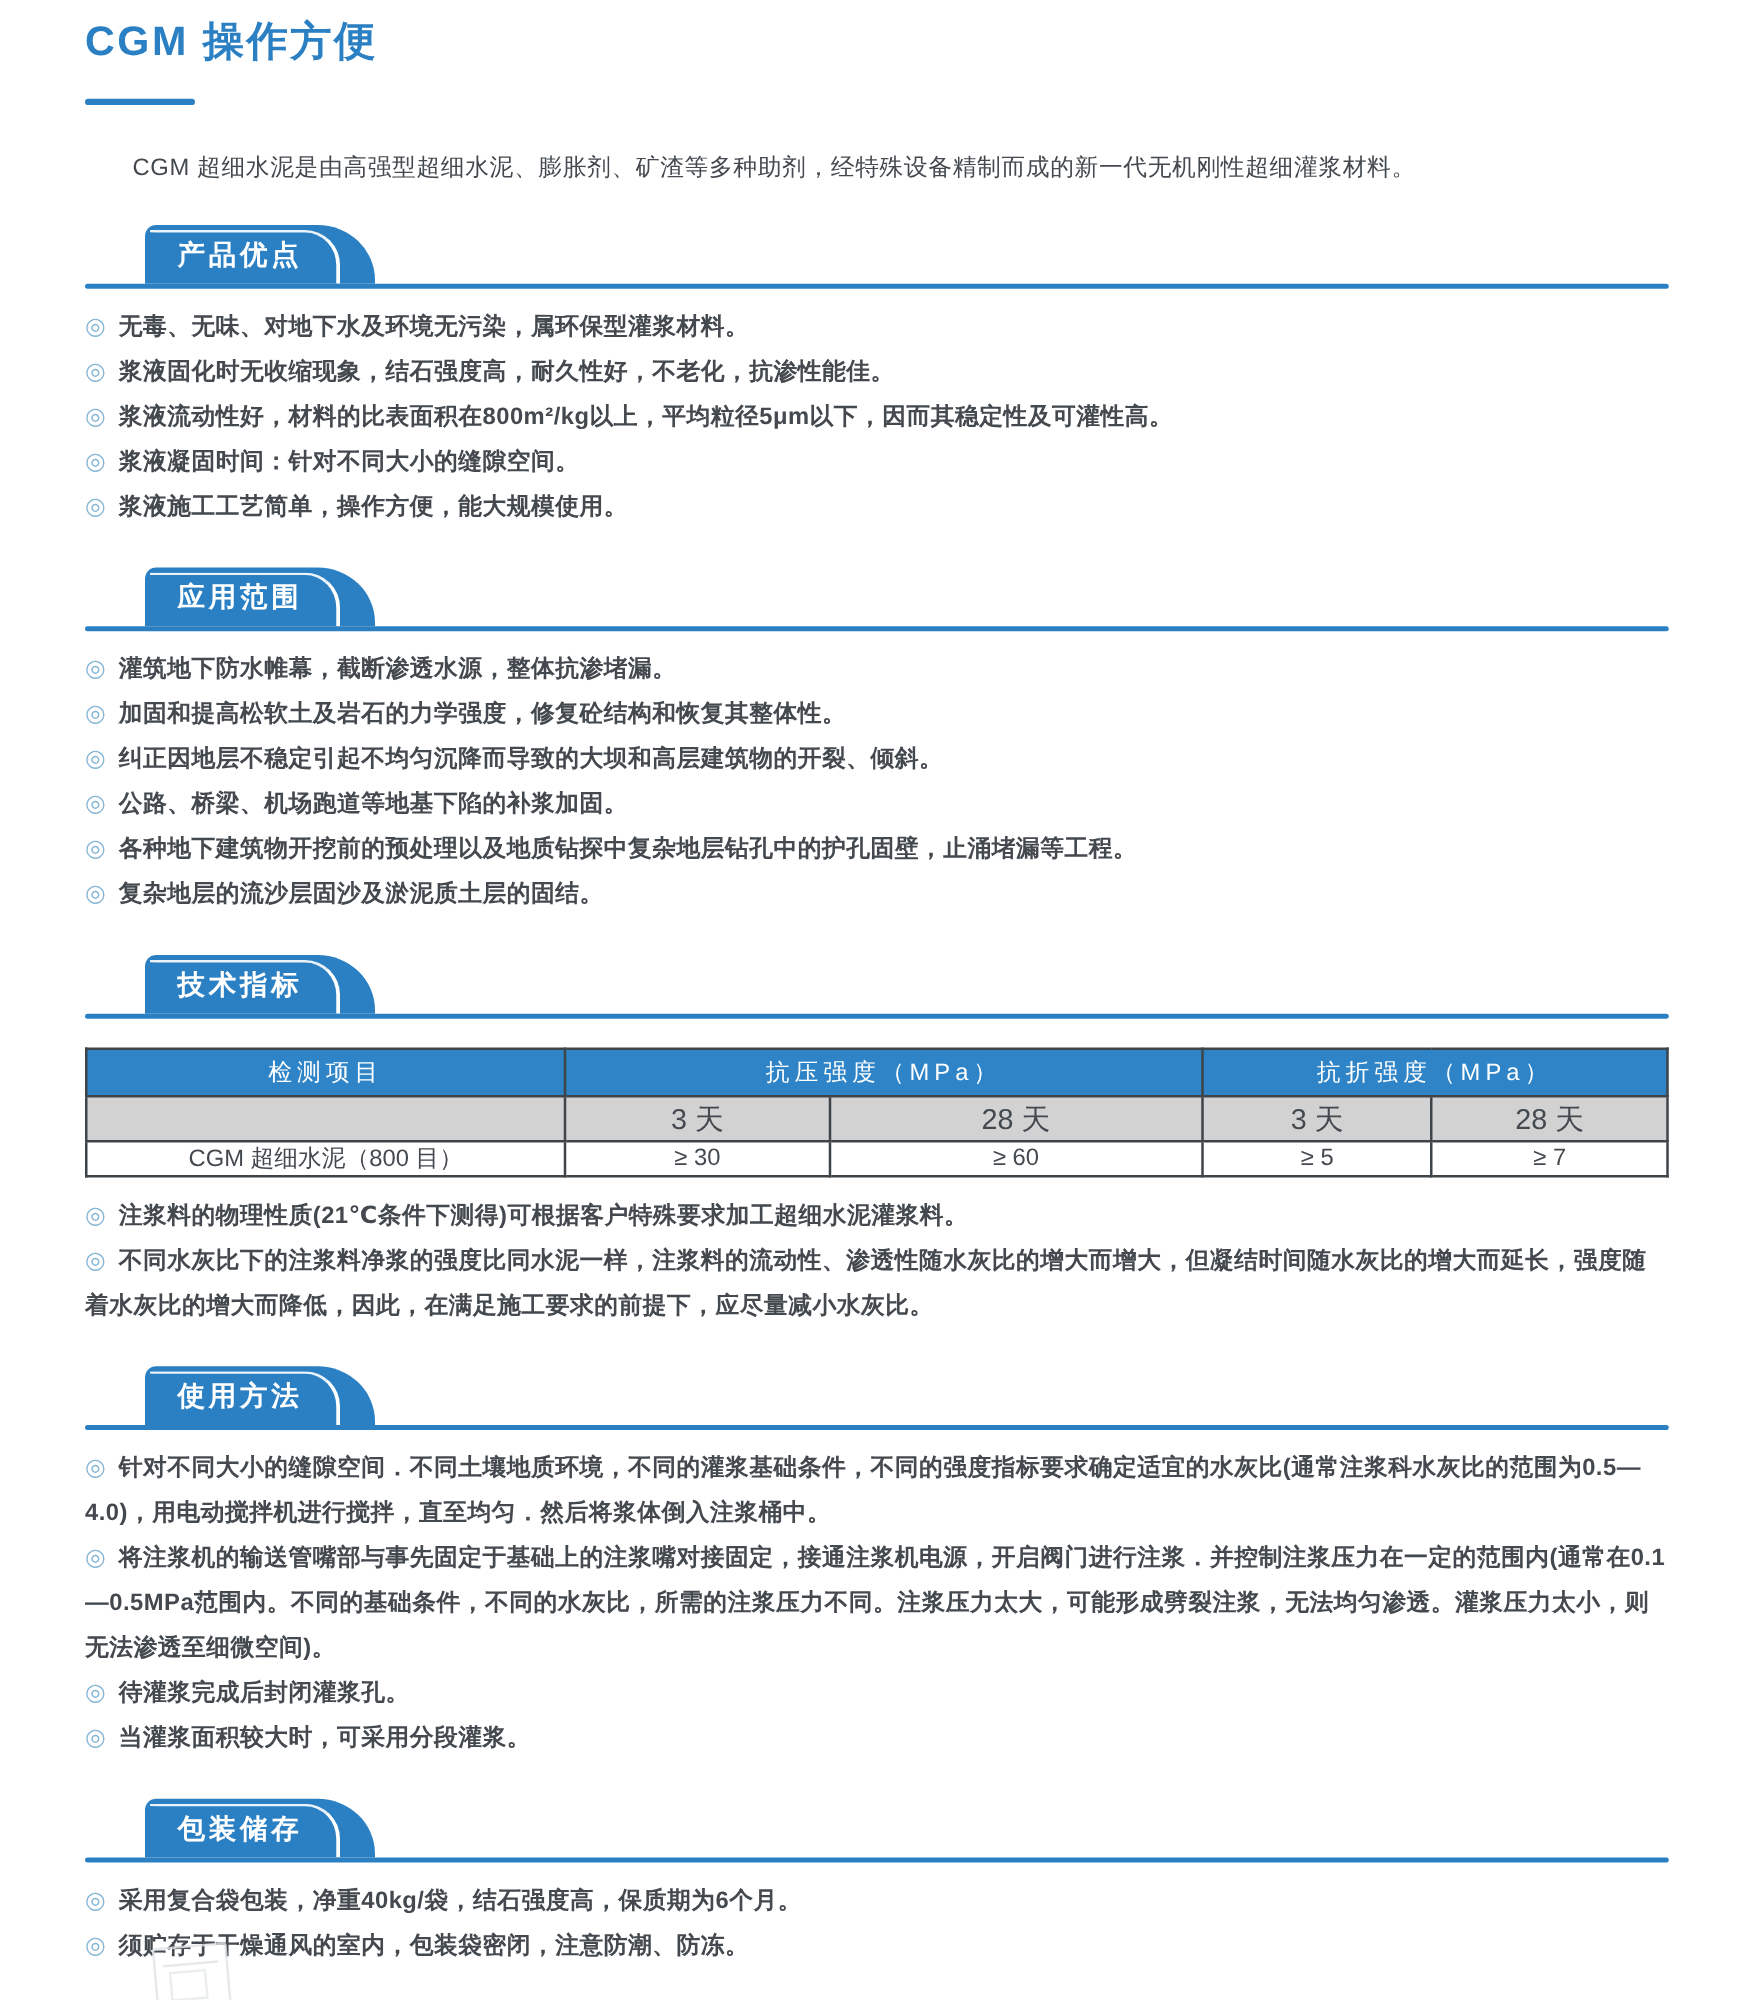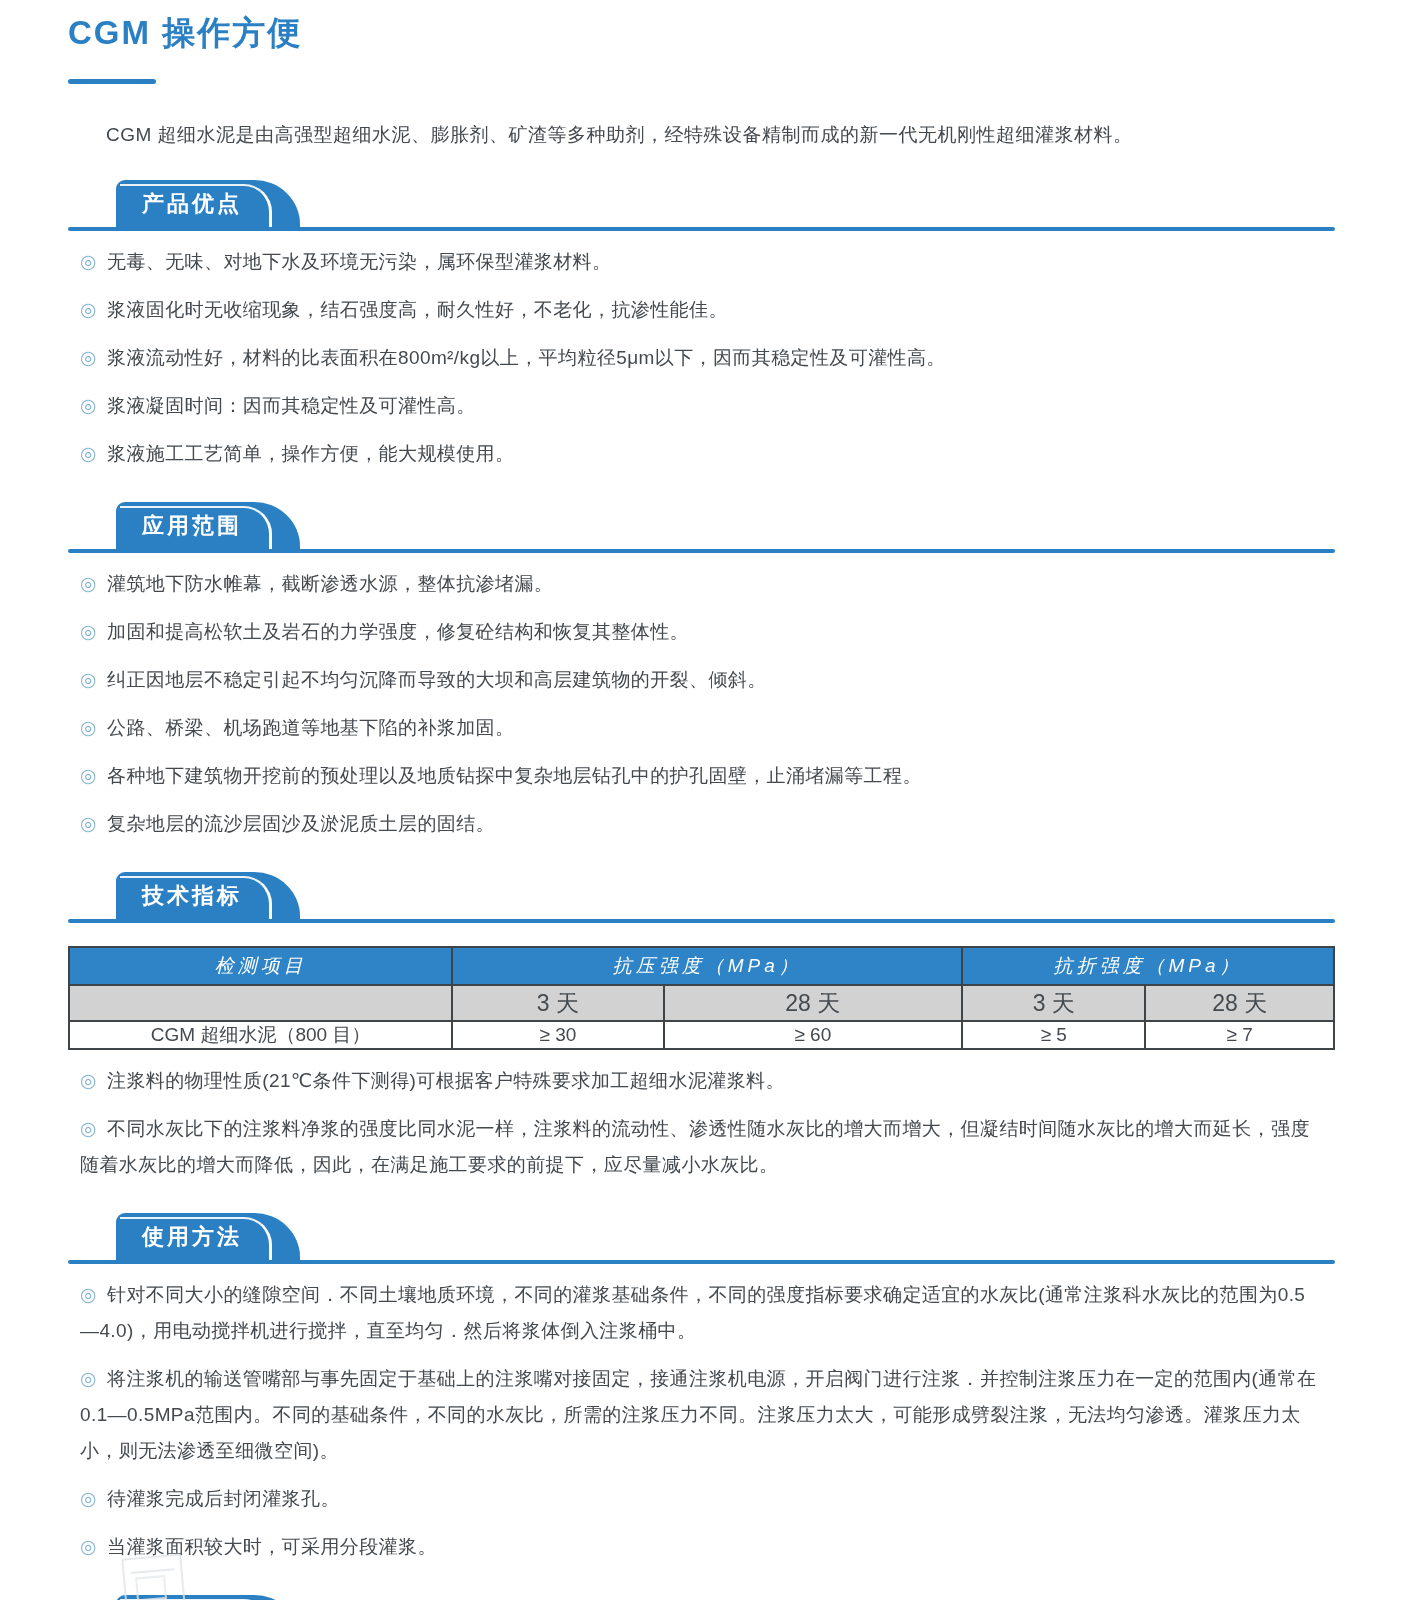--- a/index.html
+++ b/index.html
@@ -40,37 +40,37 @@
     border-top:2px solid rgba(255,255,255,.9);
     border-right:3px solid #ffffff;
     border-top-right-radius:28px;
     pointer-events:none;
   }
   .section-rule{height:4px;background:#2b80c4;border-radius:2px;}
 
   
   ul.bullets{list-style:none;margin:13px 0 0 0;padding:0;}
   ul.bullets li{
-    font-size:19px;line-height:36px;margin:12px;letter-spacing:0.4px;
+    font-size:19px;line-height:36px;margin:0;letter-spacing:0.4px;font-weight:bold;
   }
   .bullet-icon{
     color:#87b6d5;font-size:19px;margin-right:10px;position:relative;top:0;
   }
 
   
   table.spec{
     width:100%;border-collapse:collapse;margin-top:23px;table-layout:fixed;
     border:2px solid #3f4448;
   }
   table.spec td,table.spec th{
     border:2px solid #3f4448;text-align:center;vertical-align:middle;
     font-weight:normal;padding:0;
   }
   tr.head-row{background:#2e84c6;color:#ffffff;height:38px;font-size:19px;}
-  tr.head-row th{letter-spacing:4px;font-style:italic;}
+  tr.head-row th{letter-spacing:4px;}
   tr.sub-row{background:#d2d2d2;height:36px;font-size:23px;}
   tr.data-row{background:#ffffff;height:25px;font-size:19px;}
   .spec-notes{margin-top:8px;}
 
   
   .bag-watermark{
     position:absolute;left:124px;top:1556px;width:56px;height:60px;
     border:2px solid #e0e5e8;border-radius:3px;transform:rotate(-5deg);
     opacity:.8;
   }
@@ -97,21 +97,21 @@
     <div class="section-header">
       <div class="section-tab">
         <span>产品优点</span>
       </div>
       <div class="section-rule"></div>
     </div>
     <ul class="bullets">
       <li><span class="bullet-icon">◎</span><span>无毒、无味、对地下水及环境无污染，属环保型灌浆材料。</span></li>
       <li><span class="bullet-icon">◎</span><span>浆液固化时无收缩现象，结石强度高，耐久性好，不老化，抗渗性能佳。</span></li>
       <li><span class="bullet-icon">◎</span><span>浆液流动性好，材料的比表面积在800m²/kg以上，平均粒径5μm以下，因而其稳定性及可灌性高。</span></li>
-      <li><span class="bullet-icon">◎</span><span>浆液凝固时间：因而其稳定性及可灌性高。</span></li>
+      <li><span class="bullet-icon">◎</span><span>浆液凝固时间：针对不同大小的缝隙空间。</span></li>
       <li><span class="bullet-icon">◎</span><span>浆液施工工艺简单，操作方便，能大规模使用。</span></li>
     </ul>
   </div>
 
   <div class="section">
     <div class="section-header">
       <div class="section-tab">
         <span>应用范围</span>
       </div>
       <div class="section-rule"></div>

